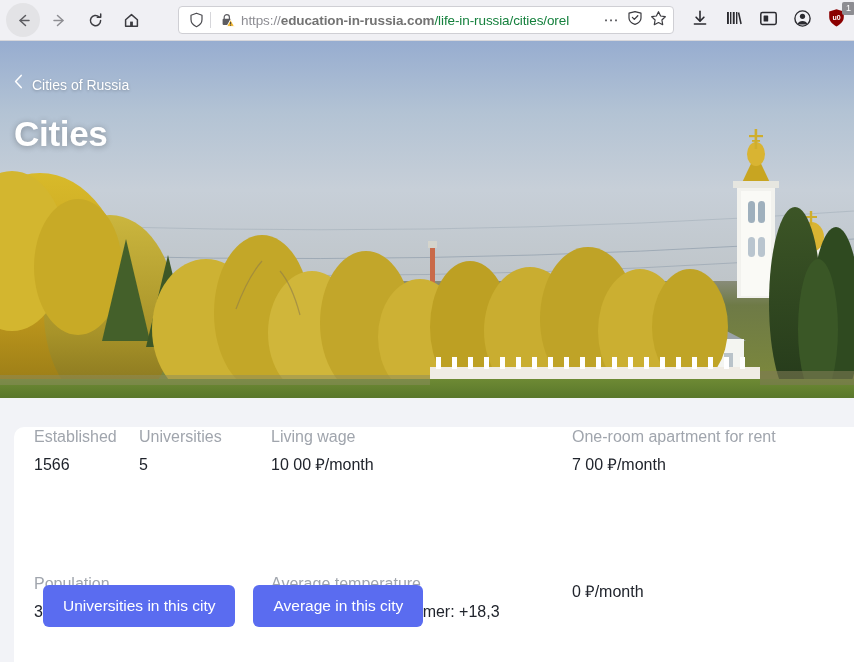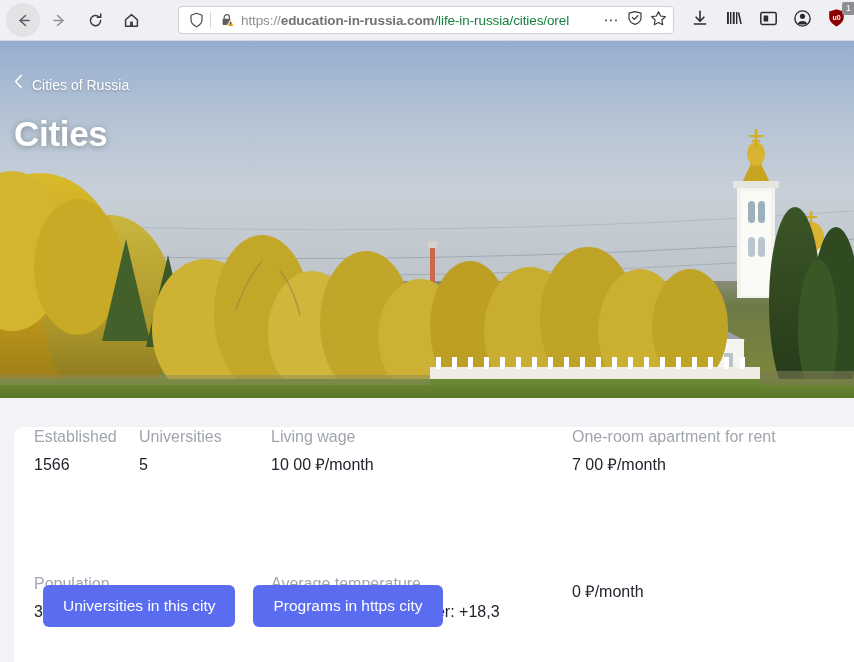--- a/index.html
+++ b/index.html
@@ -457,17 +457,17 @@
         </div>
         <div class="cell c4">
           <div class="val">0 ₽/month</div>
         </div>
       </div>
 
     </div>
 
     <div class="btn-row">
       <button class="btn">Universities in this city</button>
-      <button class="btn">Programs in https city</button>
+      <button class="btn">Average in this city</button>
     </div>
   </div>
 
 </div>
 
 </body></html>

